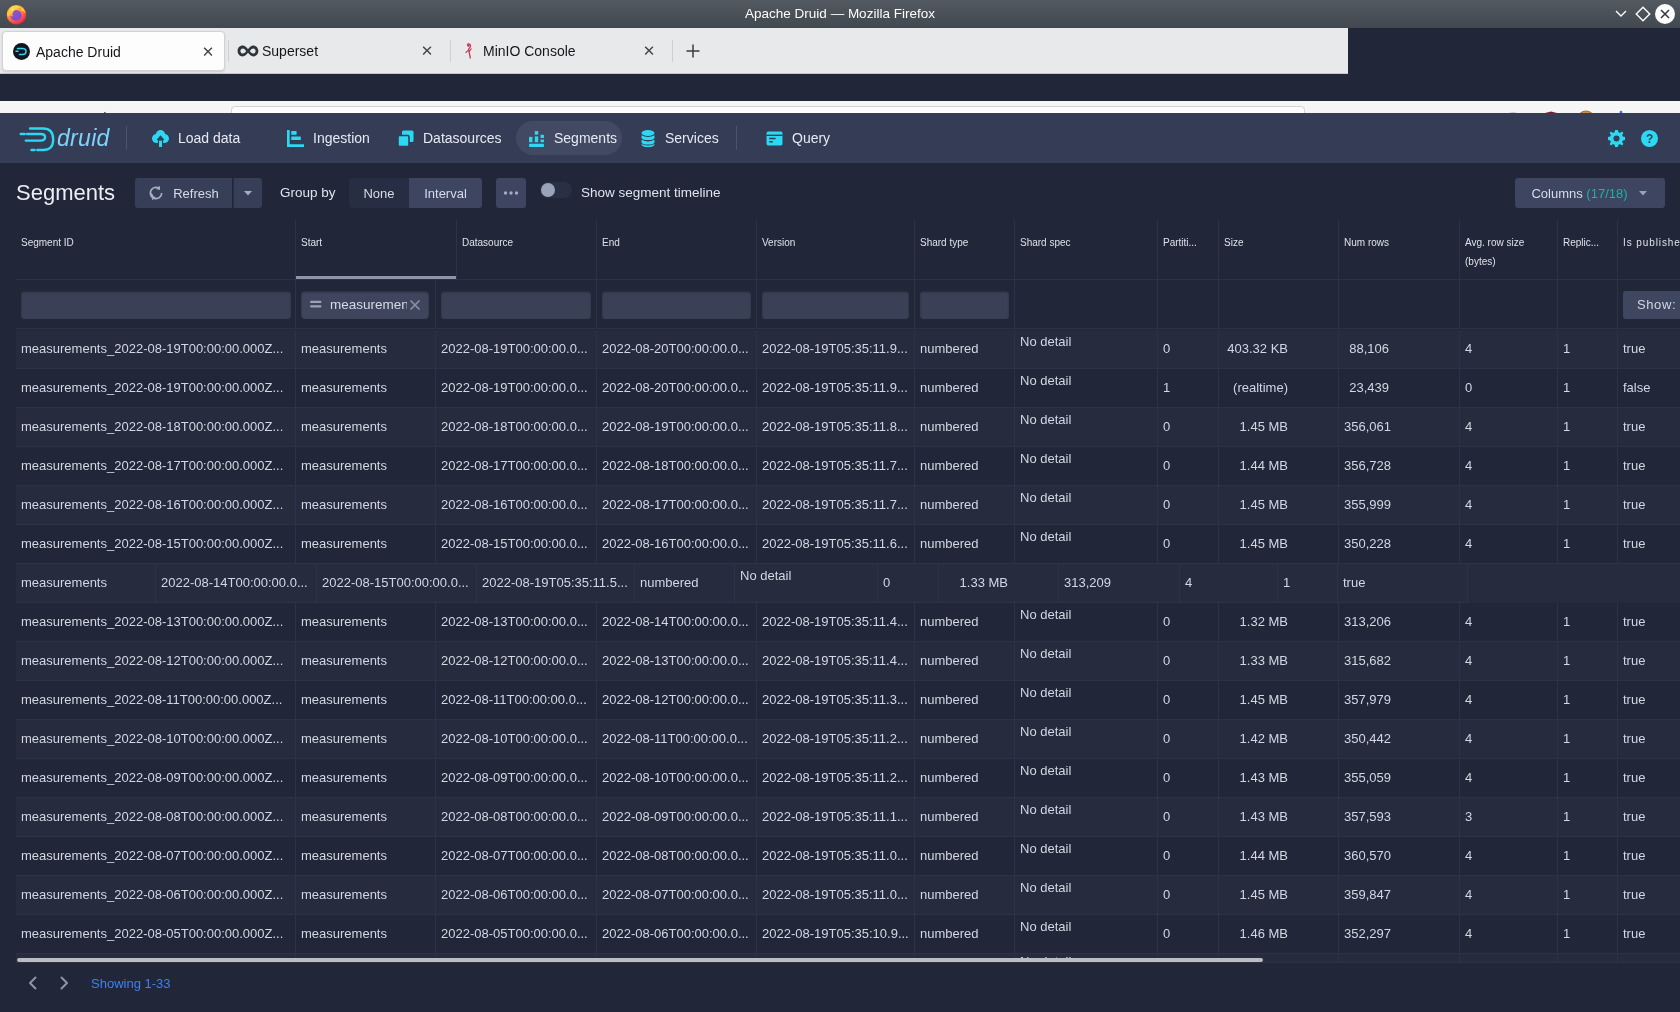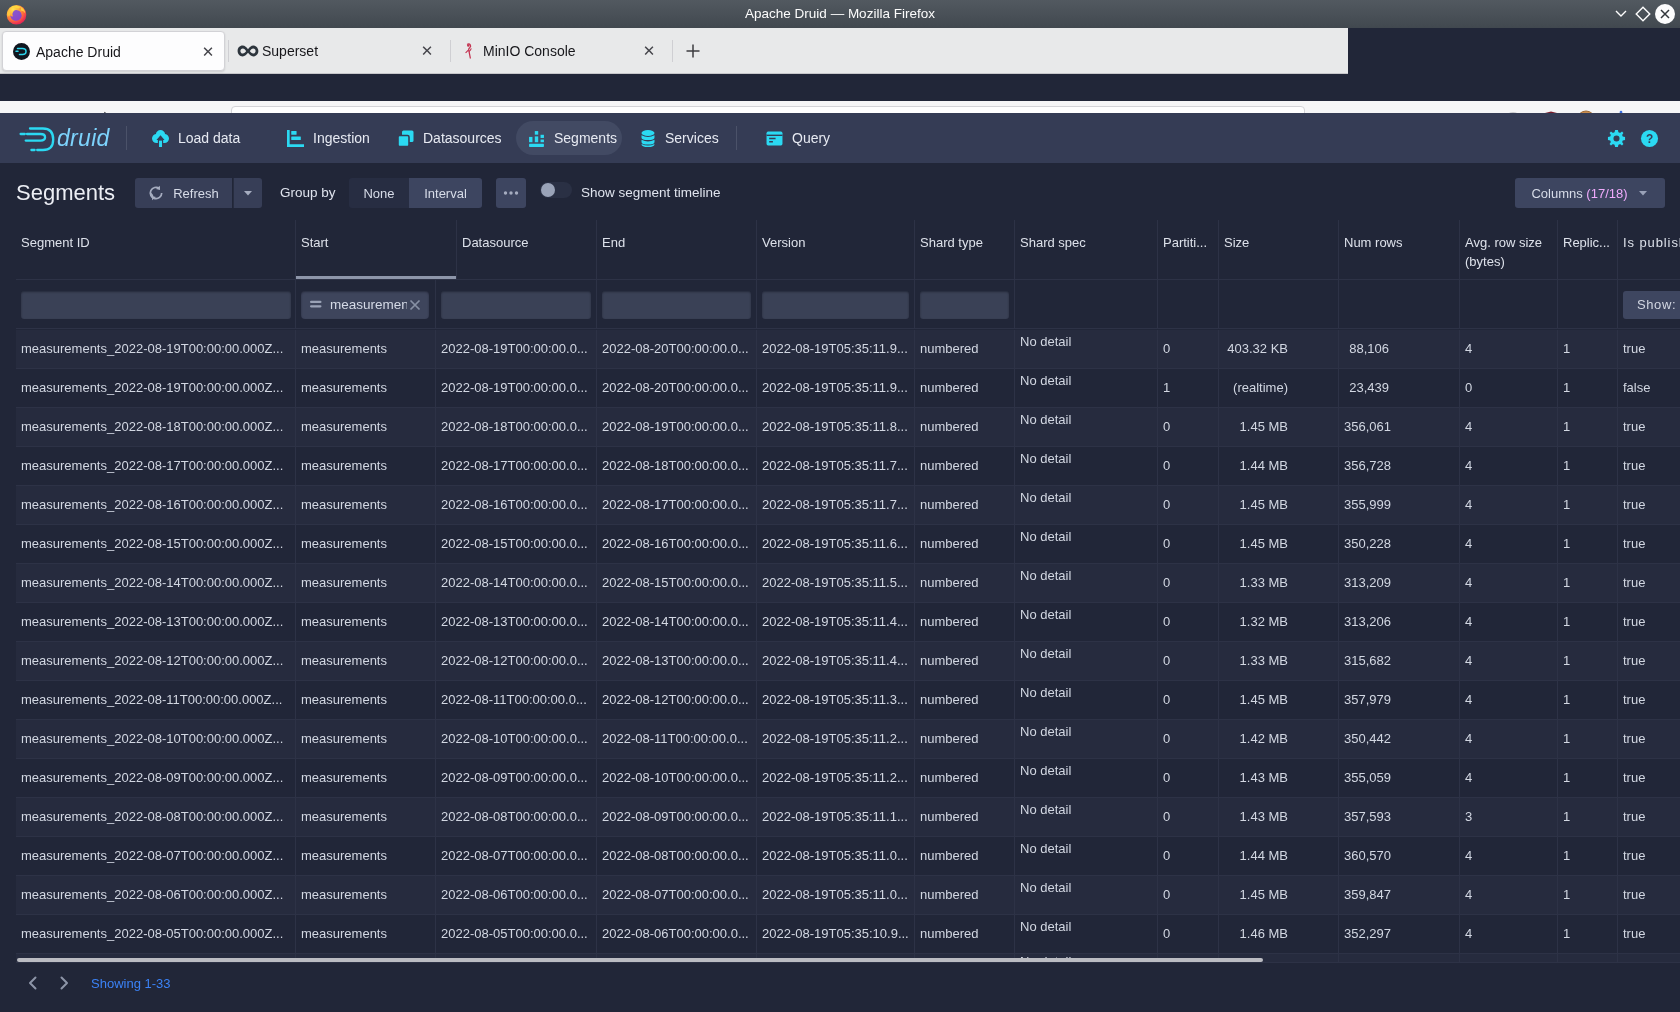--- a/index.html
+++ b/index.html
@@ -44,21 +44,21 @@
   .btn { position:absolute; top:15px; height:30px; background:#3d4560; border-radius:3px;
     color:#d7dce8; font-size:13px; display:flex; align-items:center; justify-content:center; }
   .btn.dark { background:#272d42; }
   .gblabel { position:absolute; left:280px; top:15px; height:30px; line-height:30px; color:#dfe3ed; font-size:13.5px; }
 
   
   .tbl { position:absolute; left:16px; top:220px; width:1800px; height:742px; }
   .hrow { position:absolute; left:0; top:0; height:60px; width:1800px; border-bottom:1px solid #2d3246; display:flex; }
   .frow { position:absolute; left:0; top:60px; height:49px; width:1800px; border-bottom:1px solid #2d3246; display:flex; }
   .cell { flex:none; height:100%; border-right:1px solid #2d3246; }
-  .hcell { padding:13px 0 0 5px; font-size:13px; color:#dde1ea; line-height:19px; white-space:nowrap; overflow:hidden; }
+  .hcell { padding:13px 0 0 5px; font-size:10px; color:#dde1ea; line-height:19px; white-space:nowrap; overflow:hidden; }
   .rows { position:absolute; left:0; top:110px; width:1800px; }
   .r { position:absolute; left:0; width:1800px; height:39px; display:flex; }
   .r.odd { background:#262b3e; }
   .r .cell { border-bottom:1px solid #2d3246; font-size:13px; color:#d2d7e2; line-height:38px; white-space:nowrap; overflow:hidden; padding-left:5px; }
   .c0 { width:280px; }
   .c1 { width:140px; }
   .c2 { width:161px; }
   .c3 { width:160px; }
   .c4 { width:158px; }
   .c5 { width:100px; }
@@ -314,21 +314,21 @@
           <circle cx="8" cy="8" r="1.7"></circle>
           <circle cx="13.5" cy="8" r="1.7"></circle>
     </g>
       </svg>
   </div>
   <div style="position:absolute;left:540px;top:19px;width:32px;height:16px;background:#2a3044;border-radius:8px;">
     <div style="position:absolute;left:1px;top:1px;width:14px;height:14px;border-radius:50%;background:#9aa3b8;"></div>
   </div>
   <div style="position:absolute;left:581px;top:15px;height:30px;line-height:30px;color:#dfe3ed;font-size:13.5px;">Show segment timeline</div>
   <div class="btn" style="left:1515px; width:150px;">
-    Columns <span style="color:#f0abfc;">&nbsp;(17/18)</span>
+    Columns <span style="color:#14b8a6;">&nbsp;(17/18)</span>
     <svg style="margin-left:9px" width="12" height="12" viewBox="0 0 12 12">
         <path d="M2 4 L6 8.5 L10 4 Z" fill="#9aa2b8"></path>
       </svg>
   </div>
 </div>
 
 <div class="tbl">
   <div class="hrow">
     <div class="cell hcell c0">Segment ID</div>
     <div class="cell hcell c2 sorted">Start</div>
@@ -462,21 +462,20 @@
     <div class="cell c5">numbered</div>
     <div class="cell c6 ta">No detail</div>
     <div class="cell c7">0</div>
     <div class="cell c8 num8">1.45 MB</div>
     <div class="cell c9 num9">350,228</div>
     <div class="cell c10">4</div>
     <div class="cell c11">1</div>
     <div class="cell c12">true</div>
   </div>
   <div class="r odd" style="top:234px">
-    <div class="cell c0">measurements_2022-08-14T00:00:00.000Z...</div>
     <div class="cell c1">measurements</div>
     <div class="cell c2">2022-08-14T00:00:00.0...</div>
     <div class="cell c3">2022-08-15T00:00:00.0...</div>
     <div class="cell c4">2022-08-19T05:35:11.5...</div>
     <div class="cell c5">numbered</div>
     <div class="cell c6 ta">No detail</div>
     <div class="cell c7">0</div>
     <div class="cell c8 num8">1.33 MB</div>
     <div class="cell c9 num9">313,209</div>
     <div class="cell c10">4</div>

